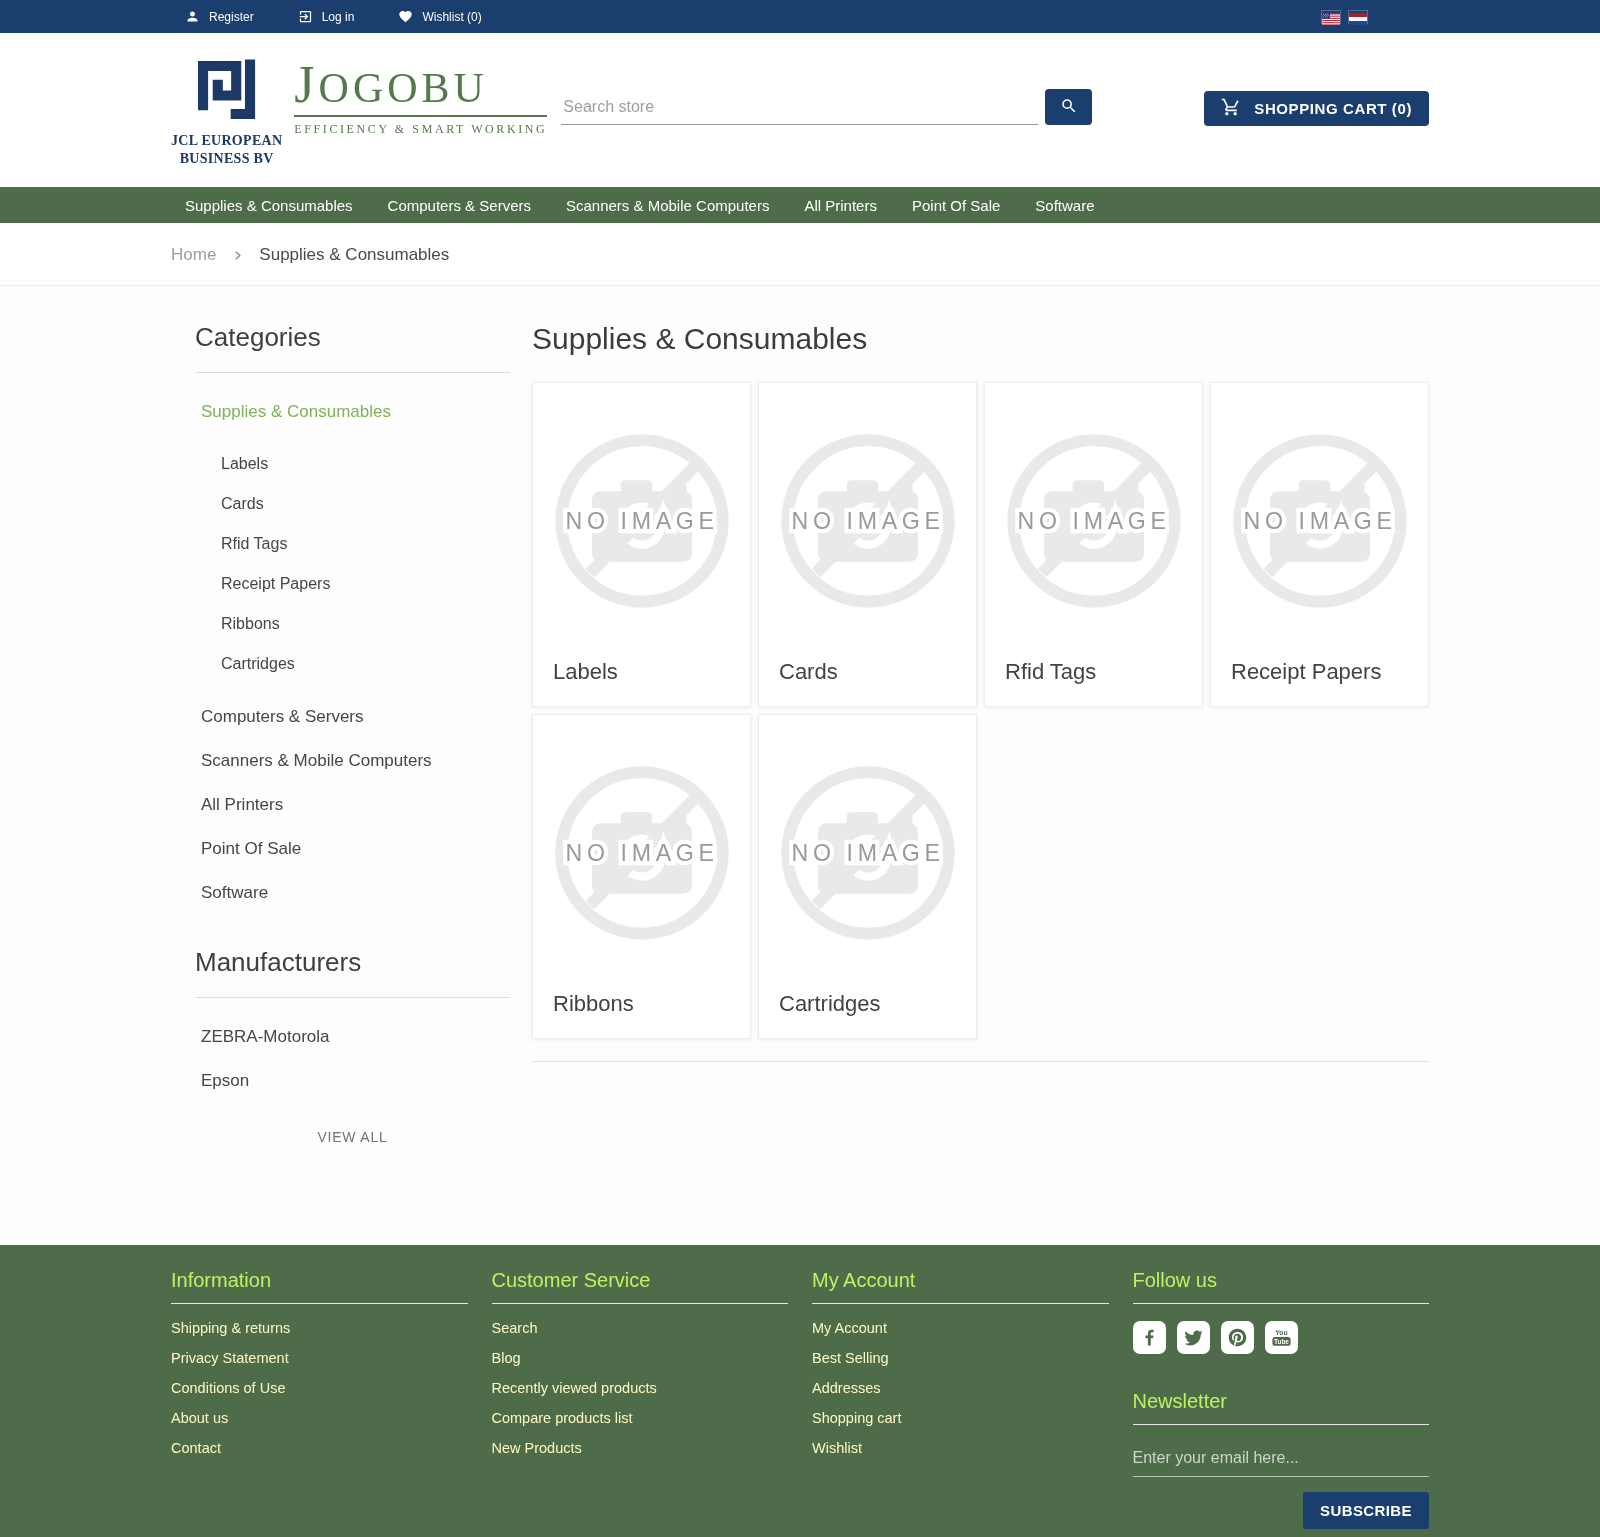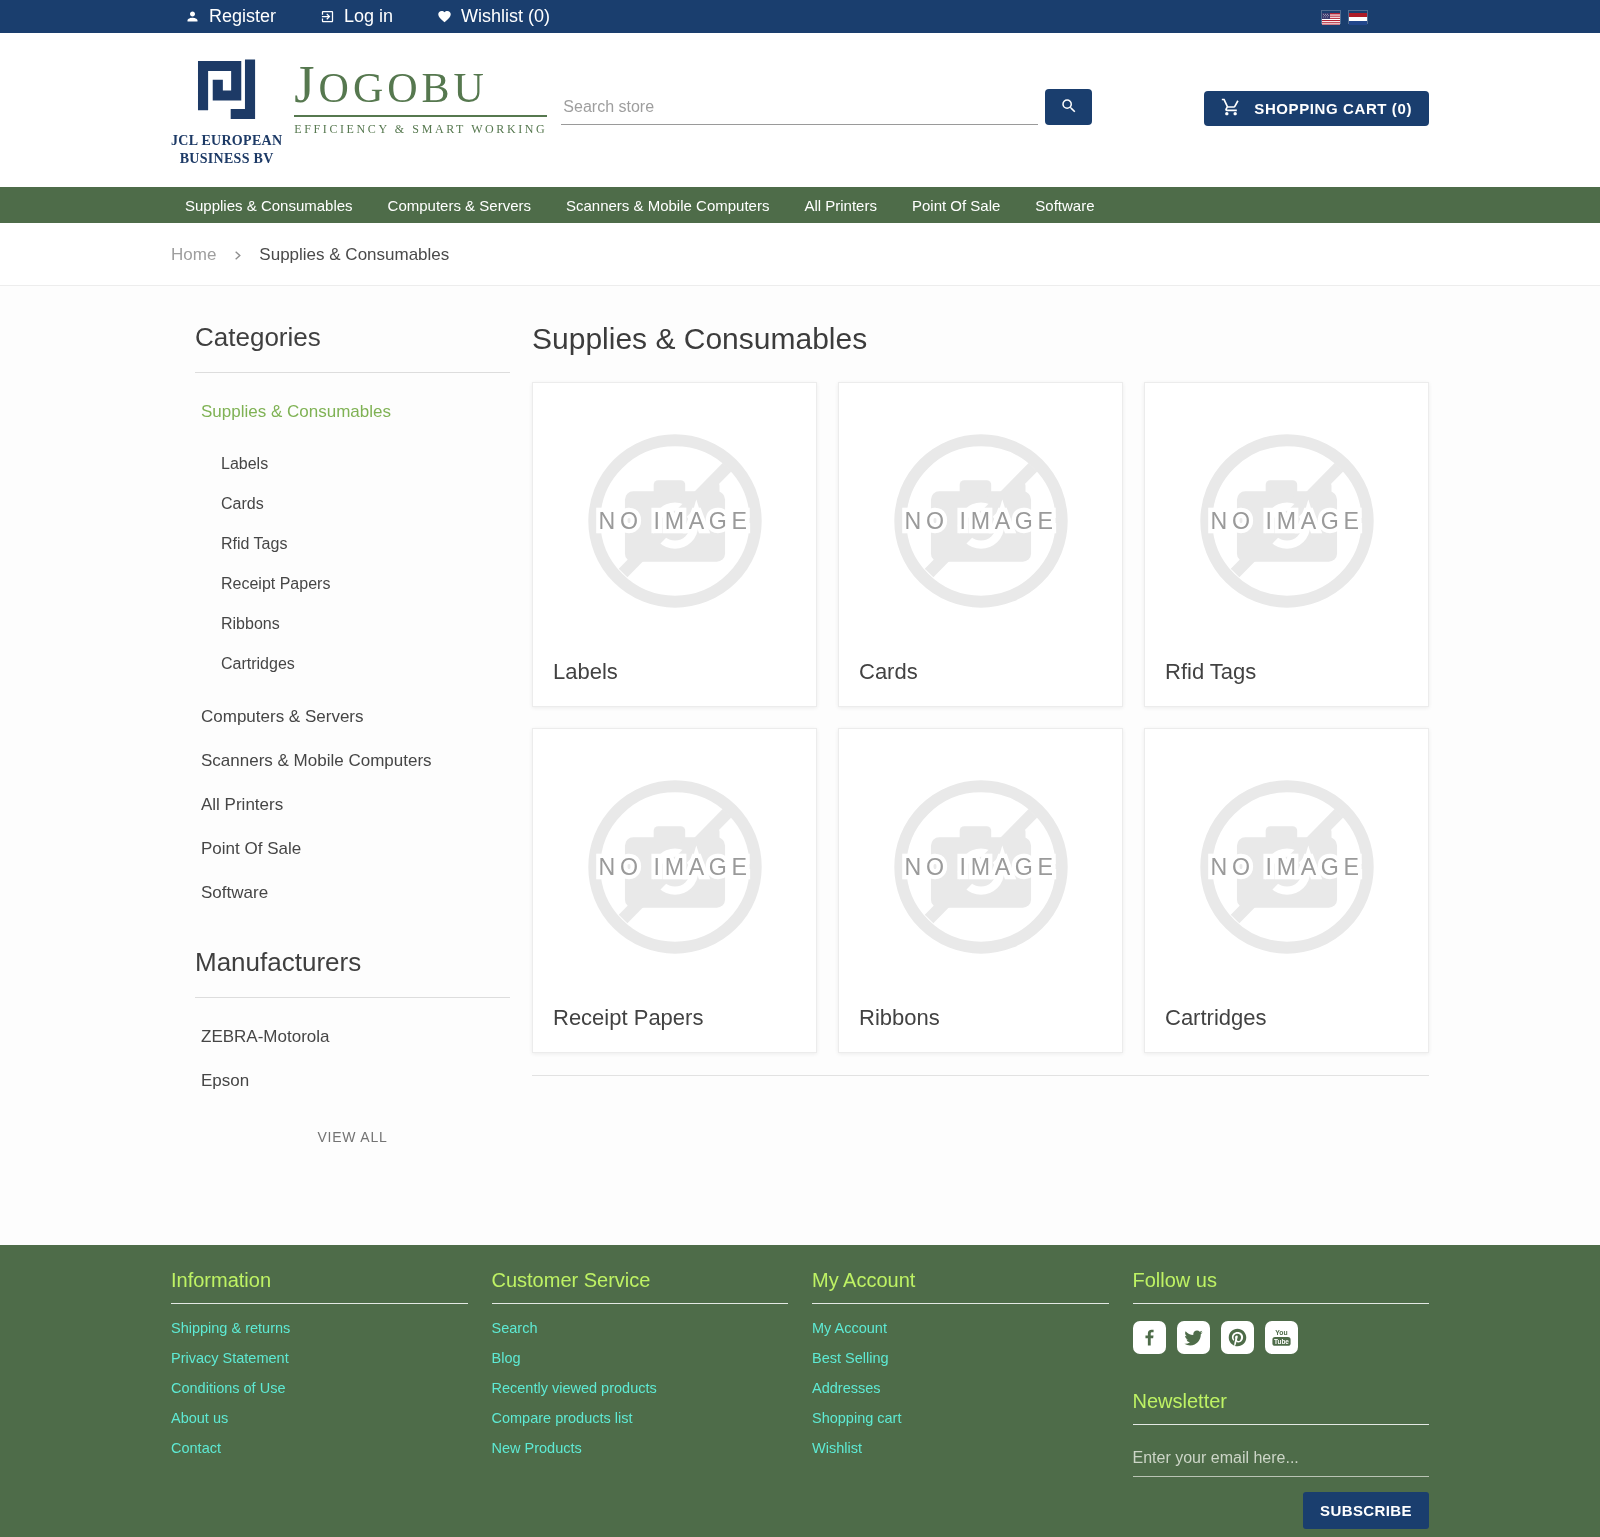--- a/index.html
+++ b/index.html
@@ -17,21 +17,21 @@
     background:#fdfdfd;
     font-family:"Liberation Sans", sans-serif;
     color:var(--text-dark);
   }
   .container{width:1258px;margin:0 auto;position:relative;}
 
   
   .topbar{background:var(--navy);height:33px;display:flex;align-items:center;}
   .topbar .container{display:flex;align-items:center;height:100%;}
   .top-links{display:flex;align-items:center;gap:44px;padding-left:14px;}
-  .top-link{display:flex;align-items:center;gap:9px;color:#fff;font-size:18px;text-decoration:none;cursor:pointer;}
+  .top-link{display:flex;align-items:center;gap:9px;color:#fff;font-size:12px;text-decoration:none;cursor:pointer;}
   .top-link svg{display:block;}
   .flags{margin-left:auto;margin-right:62px;display:flex;align-items:center;gap:9px;}
   .flag{width:18px;height:12px;display:block;cursor:pointer;box-shadow:0 0 0 1px rgba(255,255,255,.25);}
 
   
   .header{background:#fff;padding:22px 0 20px;}
   .header .container{display:flex;align-items:center;}
   .logo{display:flex;align-items:flex-start;gap:12px;cursor:pointer;}
   .logo-mark-wrap{display:flex;flex-direction:column;align-items:center;}
   .logo-company{font-family:"Liberation Serif", serif;font-weight:bold;font-size:14px;color:#1d3a66;text-align:center;line-height:1.25;margin-top:3px;letter-spacing:.3px;}
@@ -65,31 +65,31 @@
   .side-item{font-size:16px;color:#464646;cursor:pointer;margin-bottom:24px;line-height:1;}
   .side-item.top{font-size:17px;margin-left:6px;margin-bottom:27px;}
   .side-item.sub{margin-left:26px;}
   .side-item.active{color:var(--accent-green);}
   .side-item.gap-before{margin-top:36px;}
   .manu-title{margin-top:46px;}
   .view-all{margin-top:40px;text-align:center;font-size:14px;letter-spacing:.8px;color:#737373;cursor:pointer;}
 
   .main-col{flex:1;margin-left:22px;}
   .page-title{font-size:30px;font-weight:400;color:#3c3c3c;margin:0 0 27px;line-height:1.1;}
-  .cards-grid{display:grid;grid-template-columns:repeat(3,1fr);gap:21px;}
+  .cards-grid{display:grid;grid-template-columns:repeat(4,1fr);gap:7px;}
   .card{background:#fff;border:1px solid #ececec;box-shadow:0 1px 4px rgba(0,0,0,.07);height:325px;display:flex;flex-direction:column;cursor:pointer;}
   .ph-wrap{flex:1;display:flex;align-items:center;justify-content:center;}
   .card-title{padding:0 20px 21px;font-size:22px;color:#424242;}
   .grid-rule{border:none;border-top:1px solid #e2e2e2;margin:22px 0 0;}
 
   
   .footer{background:var(--green);padding:24px 0 30px;}
   .footer .container{display:grid;grid-template-columns:repeat(4,1fr);column-gap:24px;}
   .fcol h3{font-size:20px;font-weight:400;color:#bef264;margin:0 0 17px;padding-bottom:11px;border-bottom:1px solid rgba(255,255,255,.85);}
-  .flink{display:block;color:#5eead4;font-size:14.5px;text-decoration:none;margin-bottom:16px;line-height:14px;cursor:pointer;}
+  .flink{display:block;color:#fef9c3;font-size:14.5px;text-decoration:none;margin-bottom:16px;line-height:14px;cursor:pointer;}
   .social-row{display:flex;gap:11px;margin:2px 0 36px;}
   .social-btn{width:33px;height:33px;background:#fff;border-radius:7px;display:flex;align-items:center;justify-content:center;cursor:pointer;}
   .social-btn svg{display:block;}
   .newsletter-input{width:100%;background:transparent;border:none;border-bottom:1px solid #b9c4b4;font-size:16px;color:#ffffff;padding:7px 0 9px;outline:none;}
   .newsletter-input::placeholder{color:#ccd5c7;}
   .newsletter-form{display:flex;flex-direction:column;}
   .subscribe-btn{align-self:flex-end;margin-top:15px;background:var(--navy);color:#fff;border:none;border-radius:3px;font-size:15px;font-weight:bold;letter-spacing:.4px;padding:10px 17px;cursor:pointer;}
 </style>
 </head>
 <body>

